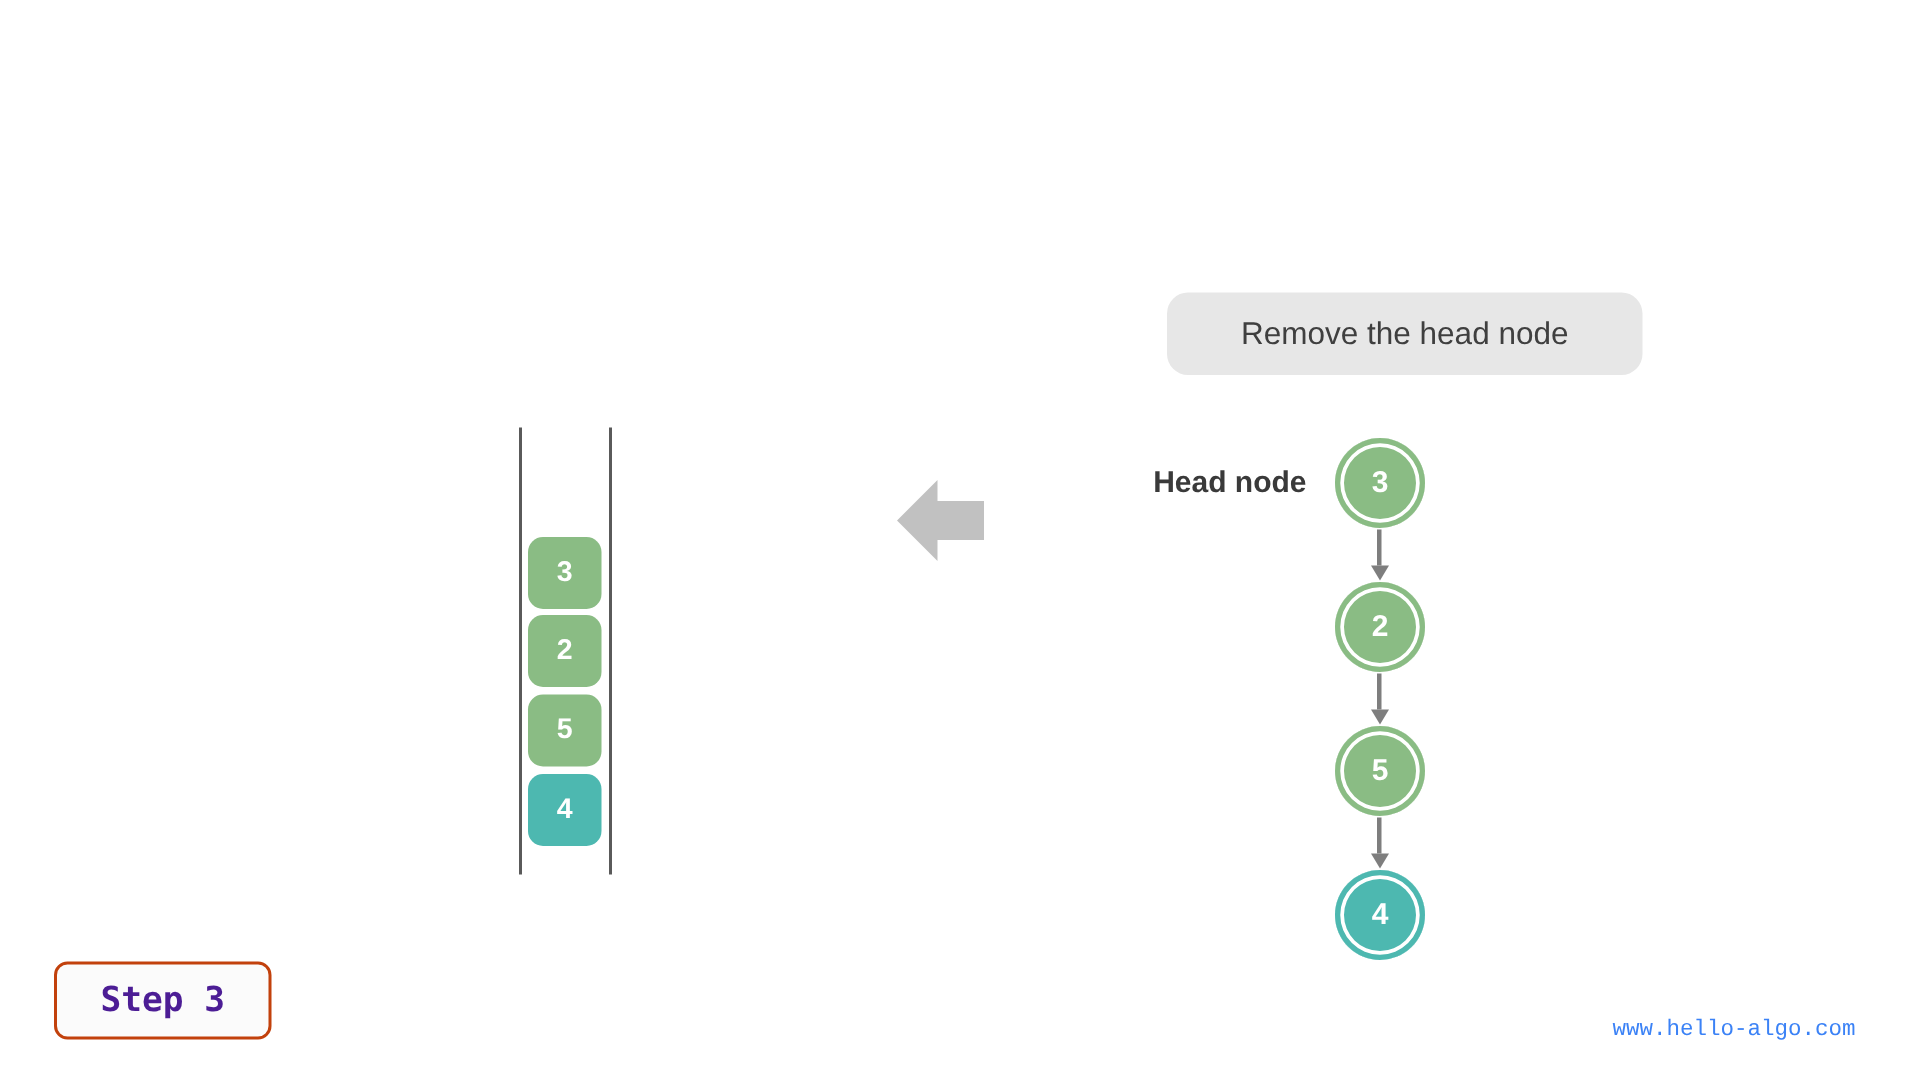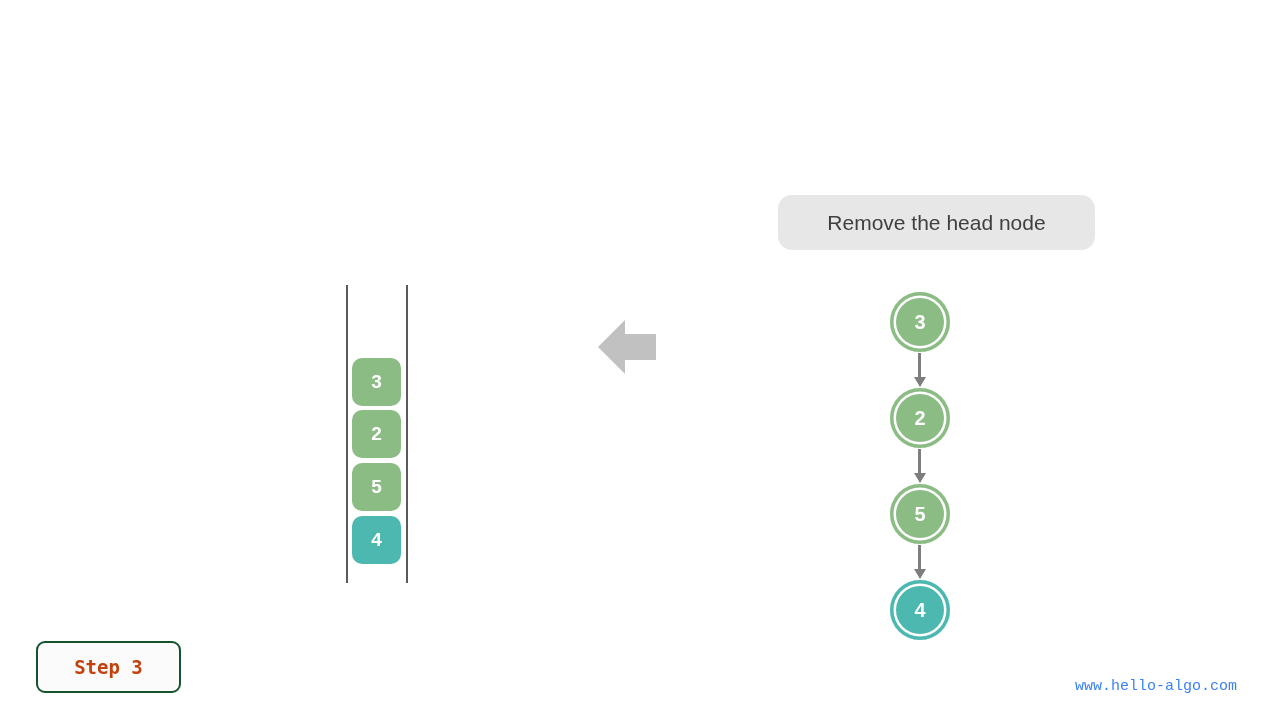--- a/index.html
+++ b/index.html
@@ -108,26 +108,26 @@
     border-right: 6.5px solid transparent;
     border-top: 10px solid #7e7e7e;
   }
 
   
   .step-badge {
     position: absolute;
     left: 36px; top: 641px;
     width: 145px; height: 52px;
     background: #fbfbfb;
-    border: 2px solid #14532d;
+    border: 2px solid #c2410c;
     border-radius: 9px;
     box-sizing: border-box;
     display: flex; align-items: center; justify-content: center;
     font-family: "DejaVu Sans Mono", monospace;
-    font-size: 19px; font-weight: bold; color: #c2410c;
+    font-size: 23px; font-weight: bold; color: #4c1d95;
   }
 
   
   .watermark {
     position: absolute;
     left: 1037px; top: 678px; width: 200px;
     text-align: right;
     font-family: Liberation Mono, monospace;
     font-size: 15px; color: #3b82f6;
   }
@@ -148,20 +148,21 @@
       <div class="stack-item s3" style="background: rgb(77, 184, 176);">4</div>
     </div>
 
   <svg class="big-arrow" width="58" height="54" viewBox="0 0 58 54" aria-hidden="true">
     <polygon points="0,27 27,0 27,14 58,14 58,40 27,40 27,54" fill="#c1c1c1"></polygon>
   </svg>
 
 
   <div class="annotation">Remove the head node</div>
 
+  <div class="node-label head">Head node</div>
 
 
   <div id="list">
       <div class="list-node n0" style="background: rgb(138, 188, 132); box-shadow: rgb(138, 188, 132) 0px 0px 0px 3.5px inset, rgb(255, 255, 255) 0px 0px 0px 6px inset;">3</div>
       <div class="connector c0">
         <div class="shaft"></div>
         <div class="head"></div>
       </div>
       <div class="list-node n1" style="background: rgb(138, 188, 132); box-shadow: rgb(138, 188, 132) 0px 0px 0px 3.5px inset, rgb(255, 255, 255) 0px 0px 0px 6px inset;">2</div>
       <div class="connector c1">

